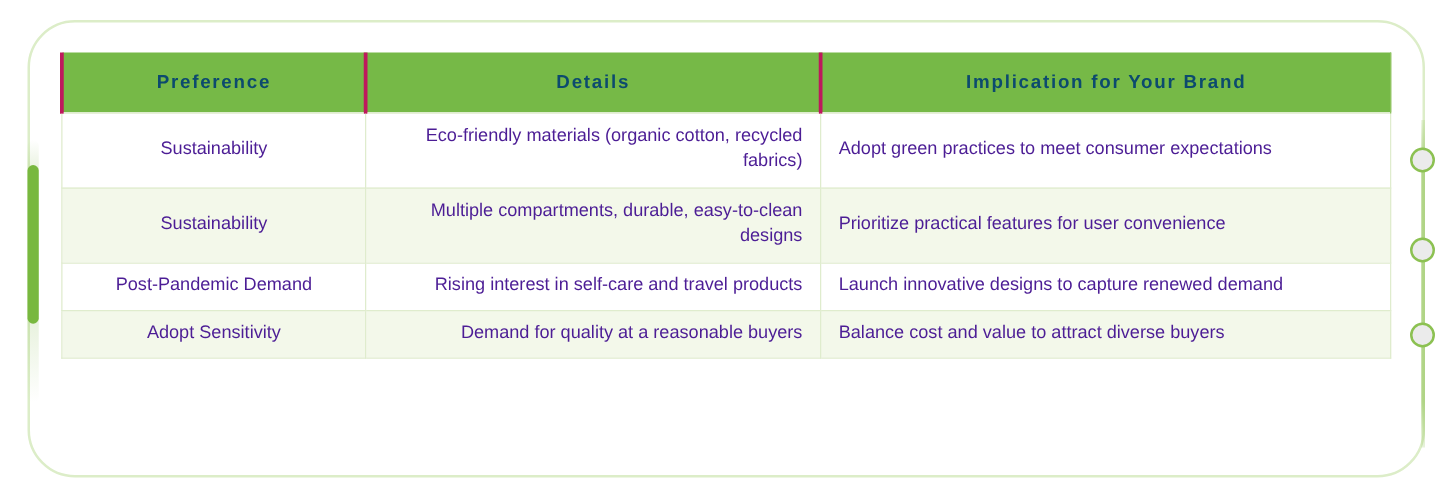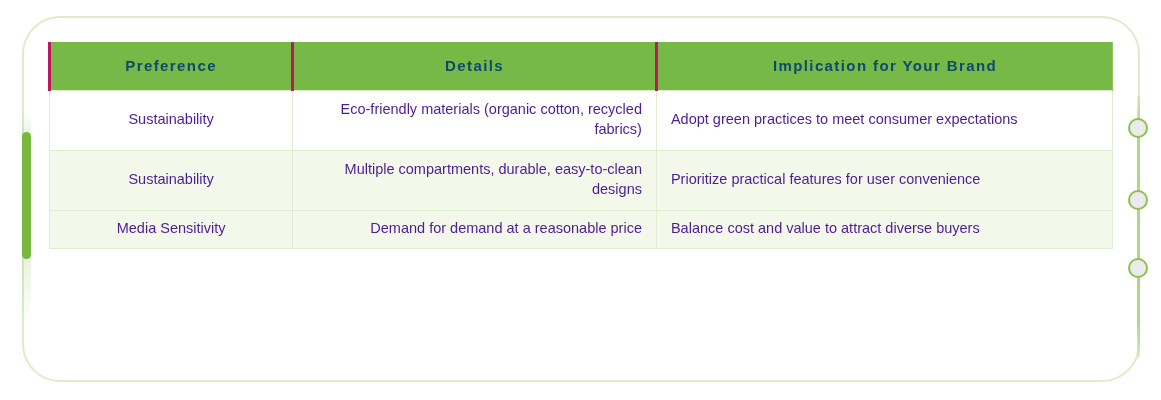--- a/index.html
+++ b/index.html
@@ -144,22 +144,27 @@
         <tr class="alt-odd row-tall">
           <td class="col-pref">Sustainability</td>
           <td class="col-det">Eco-friendly materials (organic cotton, recycled fabrics)</td>
           <td class="col-impl">Adopt green practices to meet consumer expectations</td>
         </tr>
         <tr class="alt-even row-tall">
           <td class="col-pref">Sustainability</td>
           <td class="col-det">Multiple compartments, durable, easy-to-clean designs</td>
           <td class="col-impl">Prioritize practical features for user convenience</td>
         </tr>
+        <tr class="alt-odd row-short">
+          <td class="col-pref">Post-Pandemic Demand</td>
+          <td class="col-det">Rising interest in self-care and travel products</td>
+          <td class="col-impl">Launch innovative designs to capture renewed demand</td>
+        </tr>
         <tr class="alt-even row-short">
-          <td class="col-pref">Media Sensitivity</td>
-          <td class="col-det">Demand for demand at a reasonable price</td>
+          <td class="col-pref">Adopt Sensitivity</td>
+          <td class="col-det">Demand for quality at a reasonable buyers</td>
           <td class="col-impl">Balance cost and value to attract diverse buyers</td>
         </tr>
       </tbody>
     </table>
   </div>
 
 </div>
 
 </body></html>

